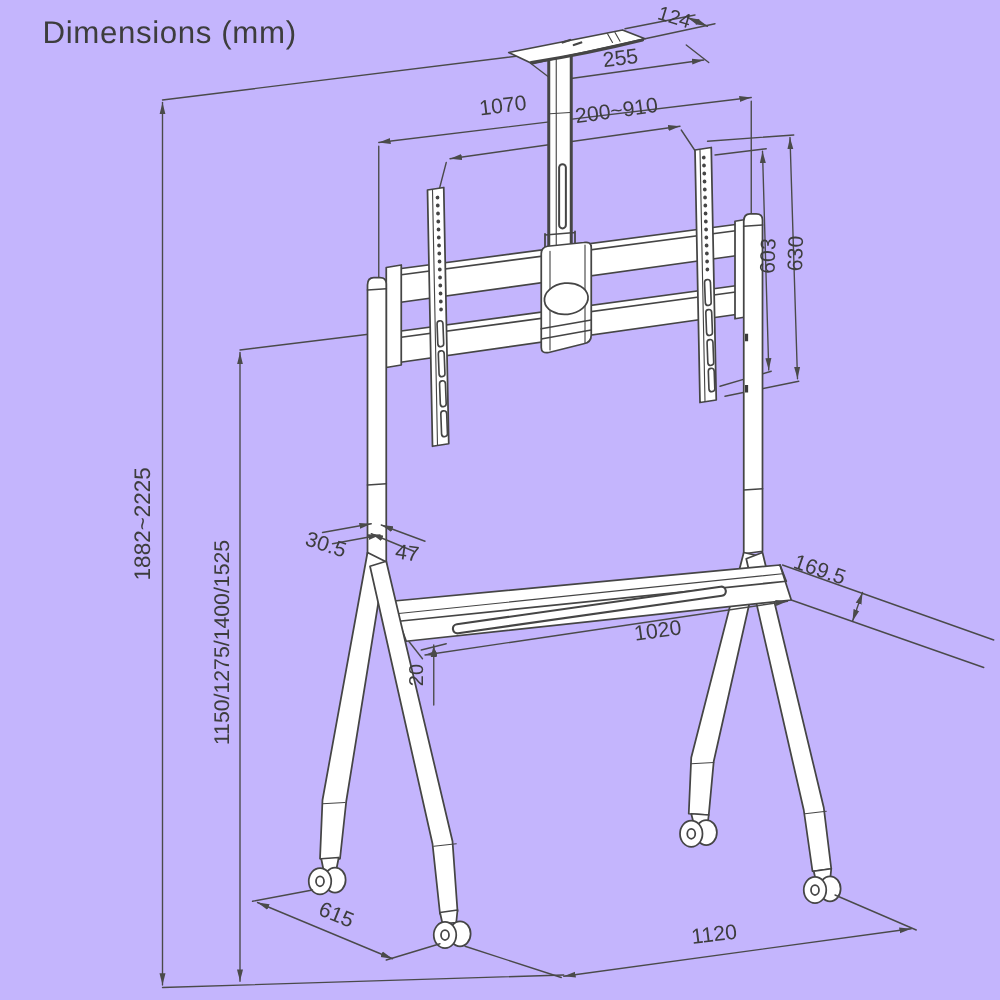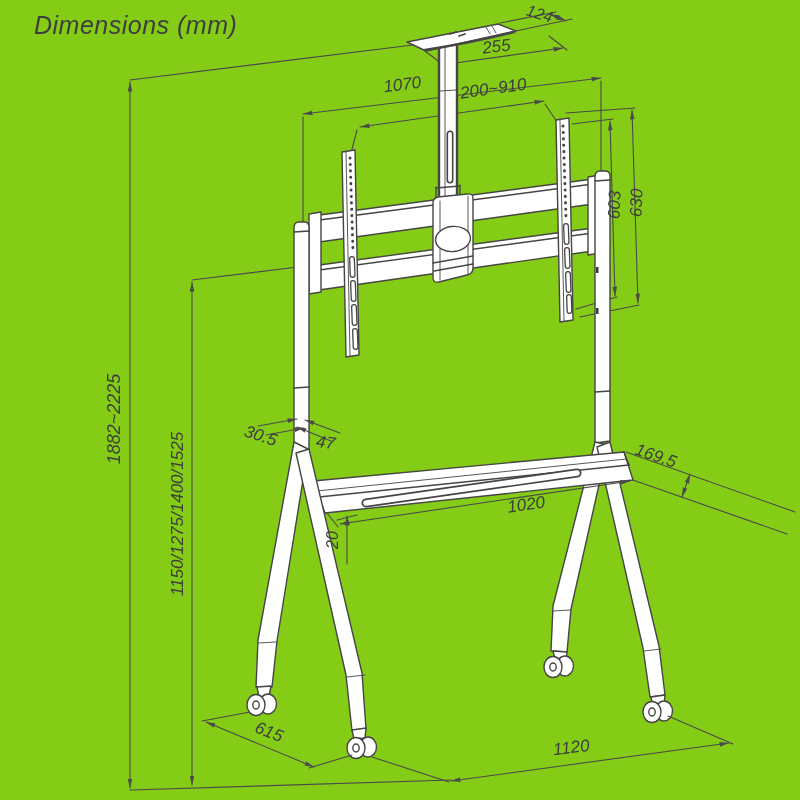--- a/index.html
+++ b/index.html
@@ -1,16 +1,16 @@
 <!DOCTYPE html>
 <html><head>
 <meta charset="utf-8">
 <style>
   html,body{margin:0;padding:0;background:#ffffff;}
-  .page{position:relative;width:800px;height:800px;background:#84cc16;overflow:hidden;font-style:italic;}
+  .page{position:relative;width:800px;height:800px;background:#c4b5fd;overflow:hidden;}
   svg{display:block;}
   .dl{stroke:#4a4a4a;stroke-width:1.1;fill:none;stroke-linecap:round;}
   .st{stroke:#454545;stroke-width:1.4;fill:none;stroke-linecap:round;stroke-linejoin:round;}
   .wf{fill:#ffffff;}
   .thick{stroke-width:2.6;}
   .thin{stroke-width:0.9;}
   text{font-family:"Liberation Sans",sans-serif;fill:#3d3d3d;}
   .dim{font-size:17px;text-anchor:middle;}
   .dimbig{font-size:18px;text-anchor:middle;}
   .dimsm{font-size:16px;text-anchor:middle;}

